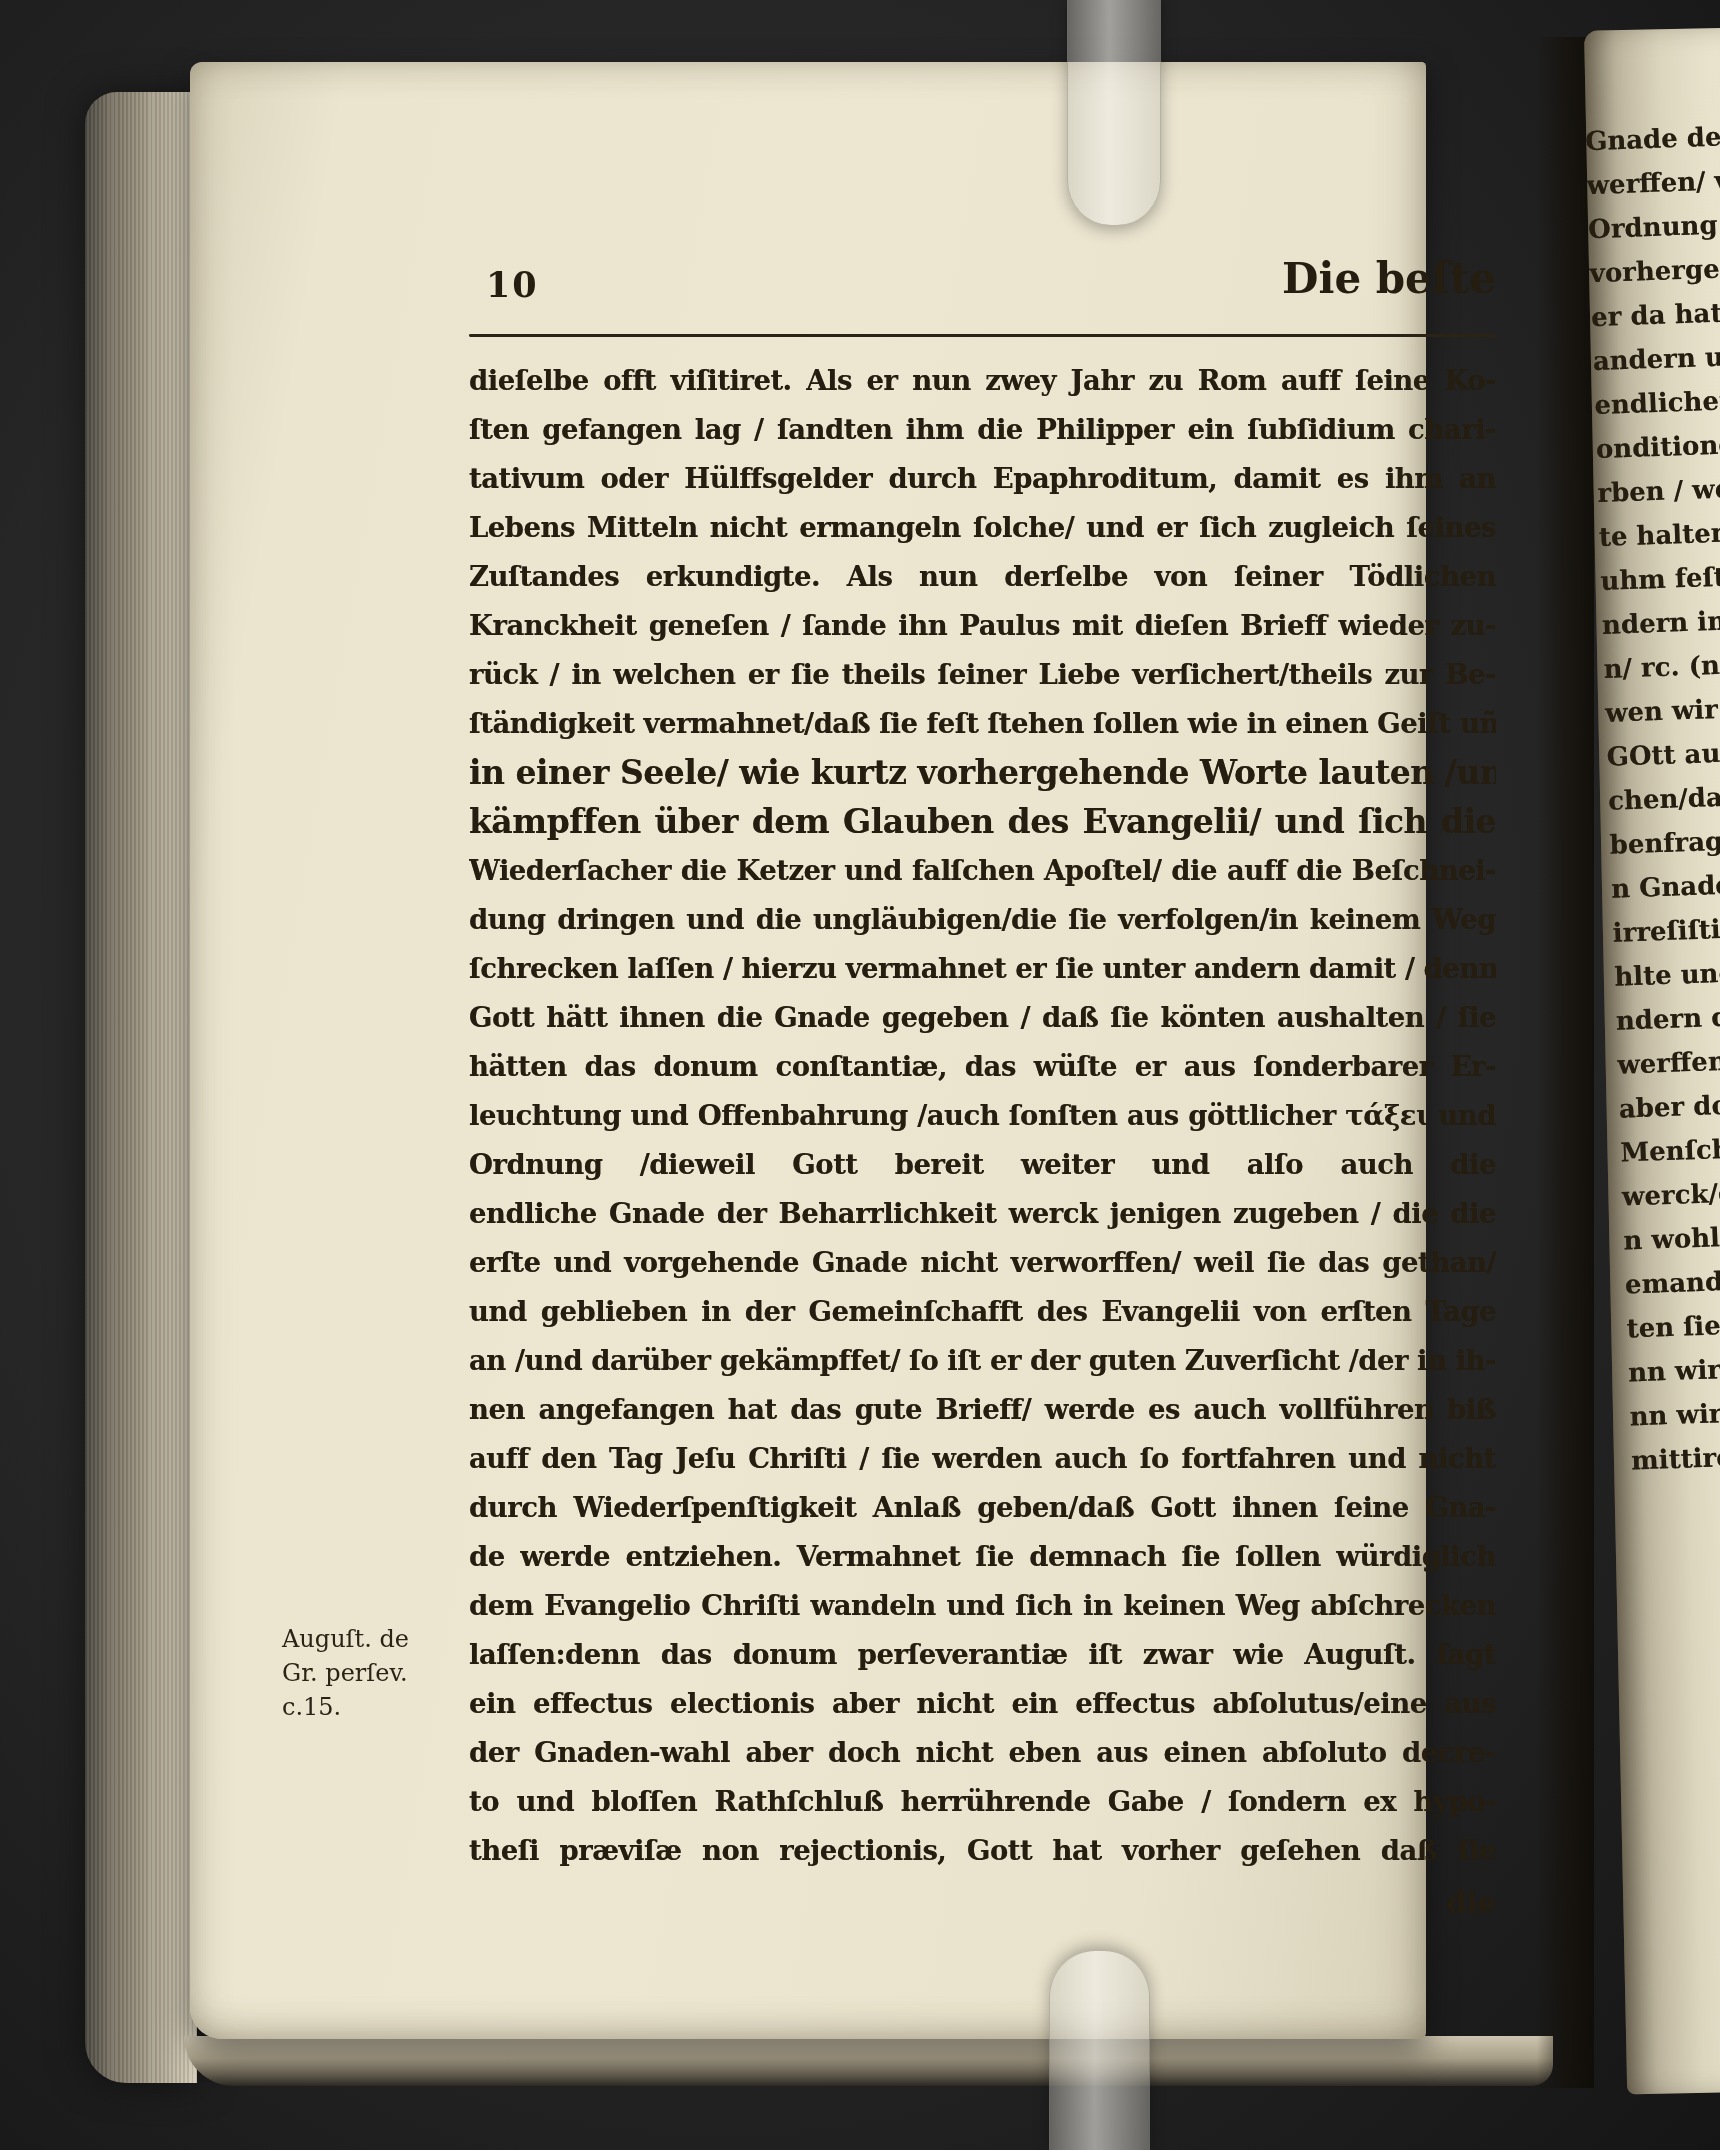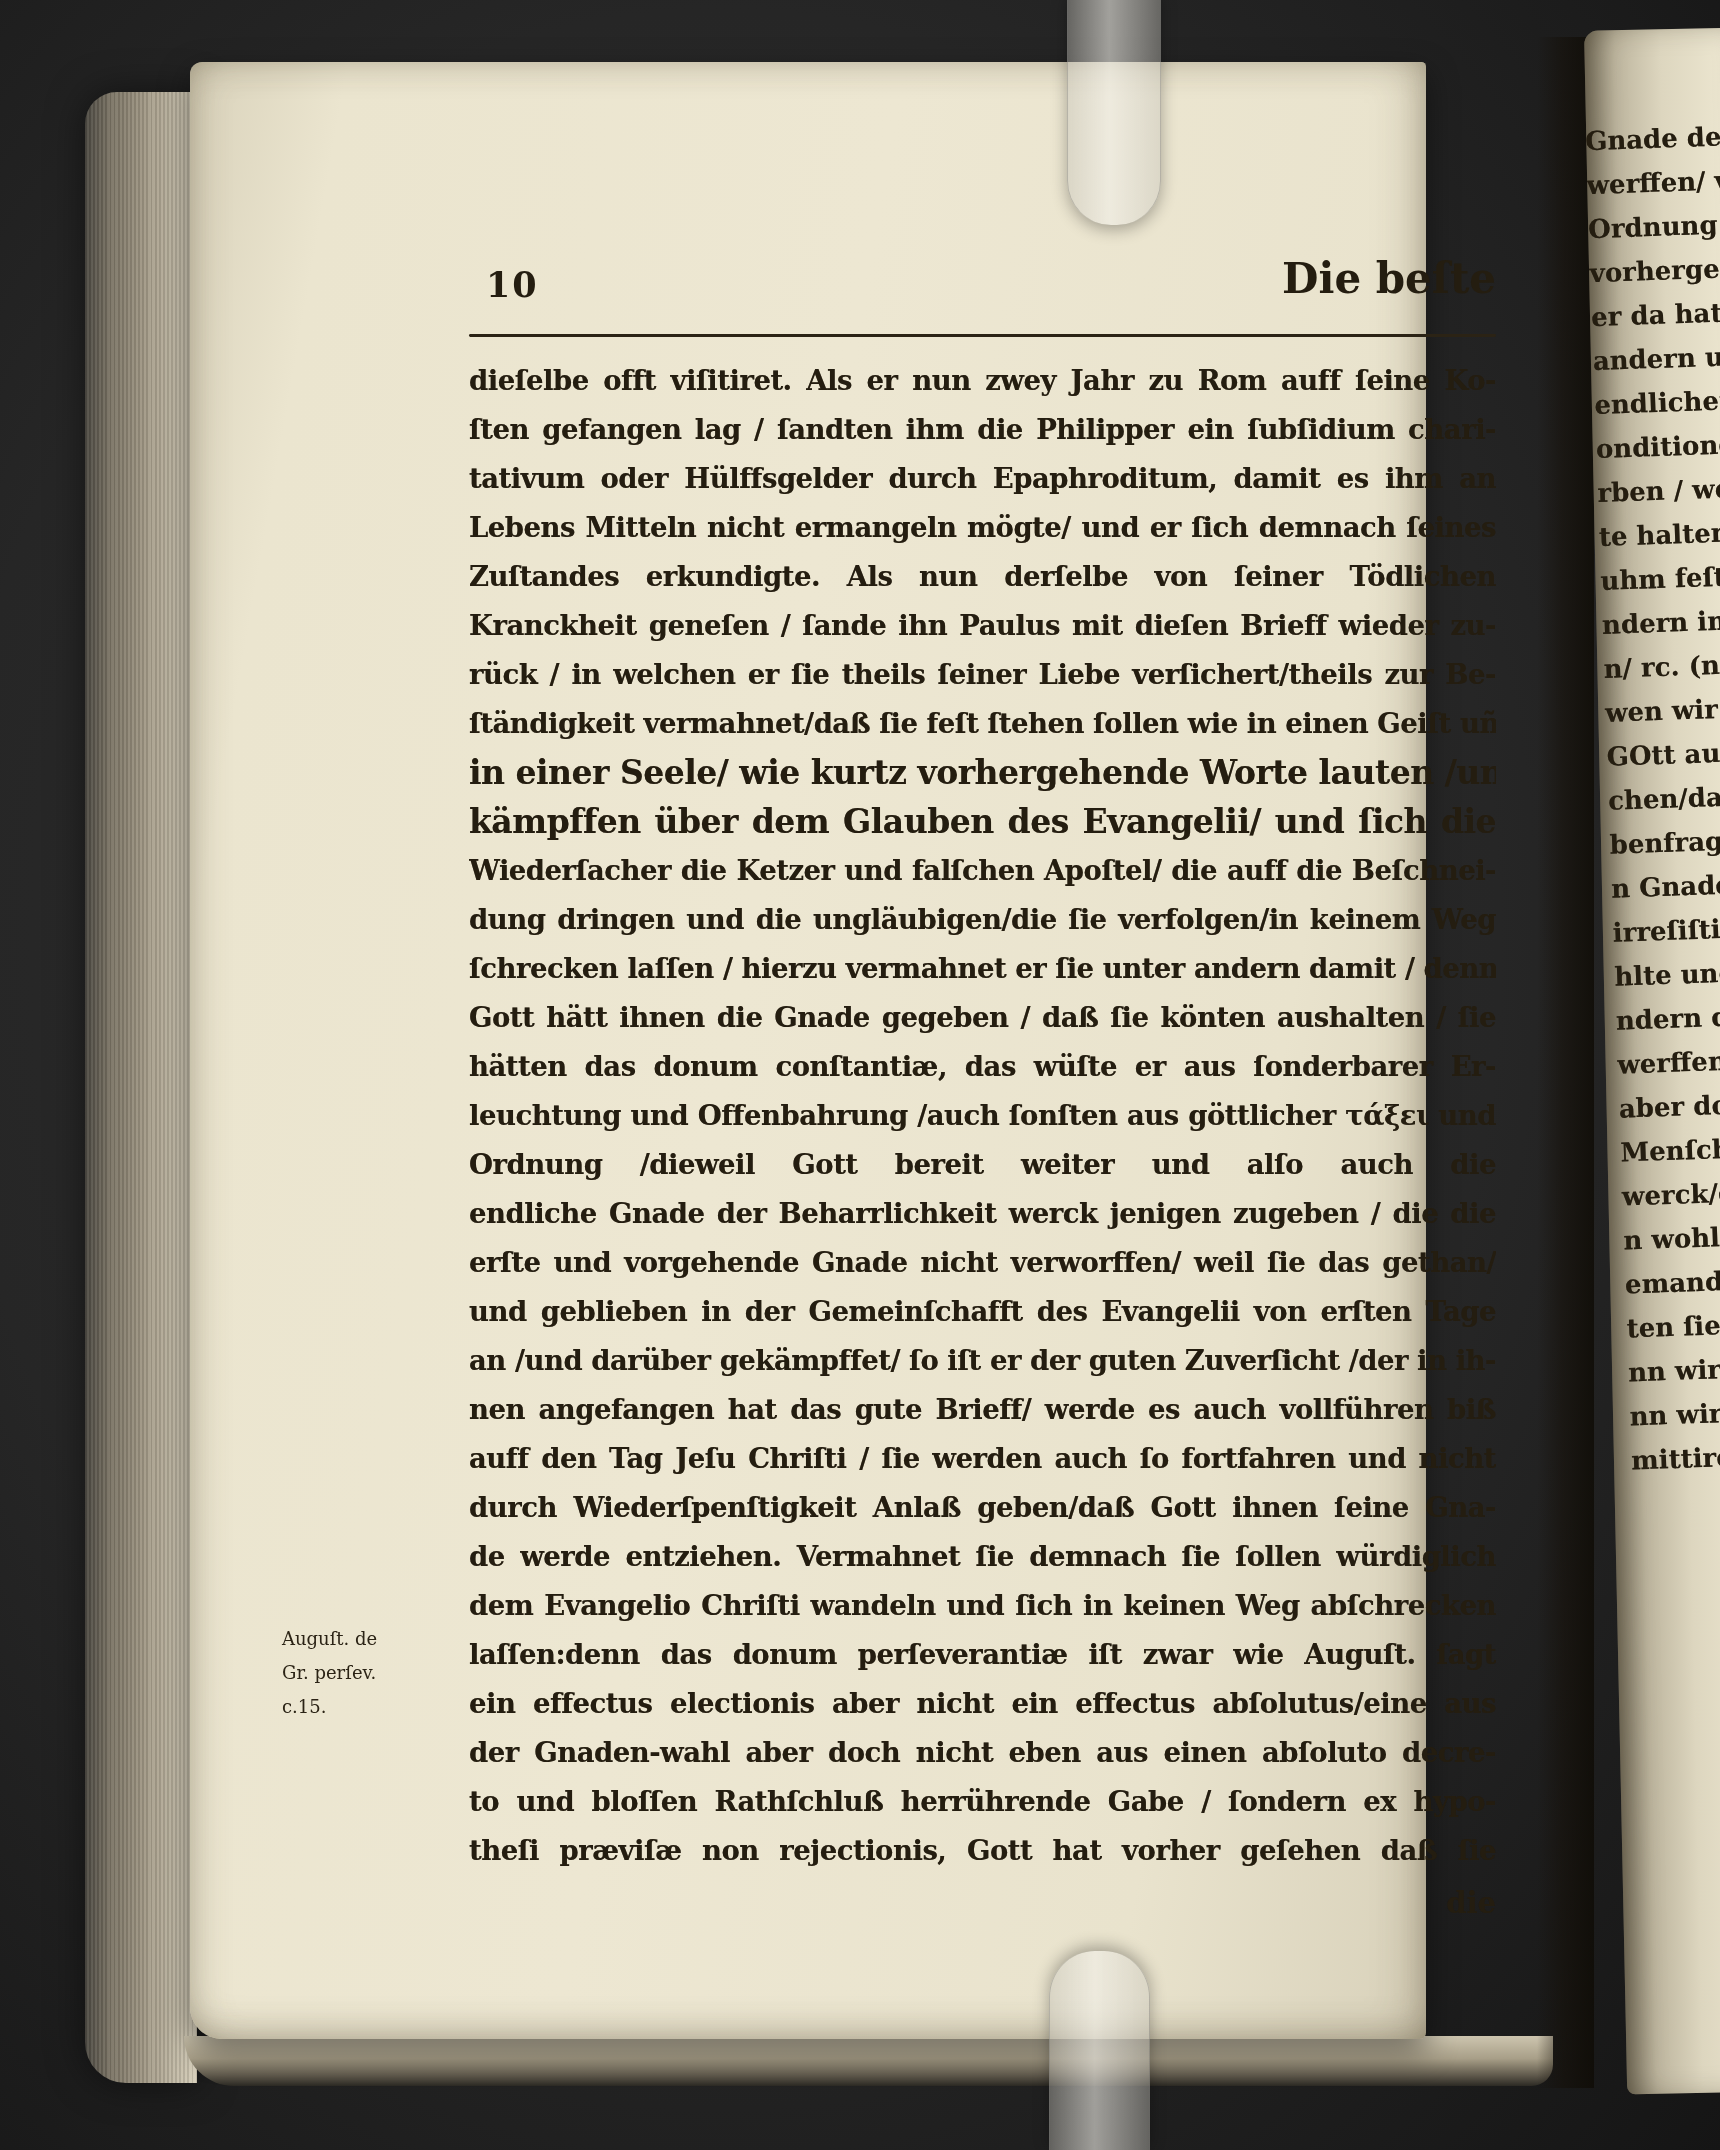--- a/index.html
+++ b/index.html
@@ -65,21 +65,21 @@
   .body-text .line.em{
     font-size:33px;
   }
   .catchword{
     position:absolute;left:279px;top:1817px;width:1027px;
     text-align:right;font-size:29px;font-weight:700;line-height:49px;
     text-shadow:0 0 0.5px rgba(40,30,15,0.55);
   }
   .margin-note{
     position:absolute;left:92px;top:1560px;width:179px;
-    font-size:18px;font-weight:400;line-height:34px;color:#2b2315;
+    font-size:24px;font-weight:400;line-height:34px;color:#2b2315;
   }
   
   .gutter-shadow{
     position:absolute;left:1537px;top:37px;width:57px;height:2051px;
     background:linear-gradient(90deg,rgba(0,0,0,0) 0%,rgba(20,15,8,0.55) 45%,rgba(15,12,6,0.85) 100%);
   }
   
   .right-page{
     position:absolute;left:1584px;top:27.5px;width:138px;height:2064px;
     background:linear-gradient(90deg,#8e8672 0%,#bdb59e 22%,#ddd6bf 55%,#ece6d0 100%);
@@ -123,21 +123,21 @@
 
   <div class="left-page">
     <div class="page-number">10</div>
     <div class="running-title">Die beſte</div>
     <div class="header-rule"></div>
 
     <div class="body-text">
         <div class="line">dieſelbe offt viſitiret. Als er nun zwey Jahr zu Rom auff ſeine Ko-</div>
         <div class="line">ſten gefangen lag / ſandten ihm die Philipper ein ſubſidium chari-</div>
         <div class="line">tativum oder Hülffsgelder durch Epaphroditum, damit es ihm an</div>
-        <div class="line">Lebens Mitteln nicht ermangeln mögte/ und er ſich demnach ſeines</div>
+        <div class="line">Lebens Mitteln nicht ermangeln ſolche/ und er ſich zugleich ſeines</div>
         <div class="line">Zuſtandes erkundigte.  Als nun derſelbe von ſeiner Tödlichen</div>
         <div class="line">Kranckheit geneſen / ſande ihn Paulus mit dieſen Brieff wieder zu-</div>
         <div class="line">rück / in welchen er ſie theils ſeiner Liebe verſichert/theils zur Be-</div>
         <div class="line">ſtändigkeit vermahnet/daß ſie feſt ſtehen ſollen wie in einen Geiſt uñ</div>
         <div class="line em">in einer Seele/ wie kurtz vorhergehende Worte lauten /und</div>
         <div class="line em">kämpffen über dem Glauben des Evangelii/ und ſich die</div>
         <div class="line">Wiederſacher die Ketzer und falſchen Apoſtel/ die auff die Beſchnei-</div>
         <div class="line">dung dringen und die ungläubigen/die ſie verfolgen/in keinem Weg</div>
         <div class="line">ſchrecken laſſen / hierzu vermahnet er ſie unter andern damit / denn</div>
         <div class="line">Gott hätt ihnen die Gnade gegeben / daß ſie könten aushalten / ſie</div>

